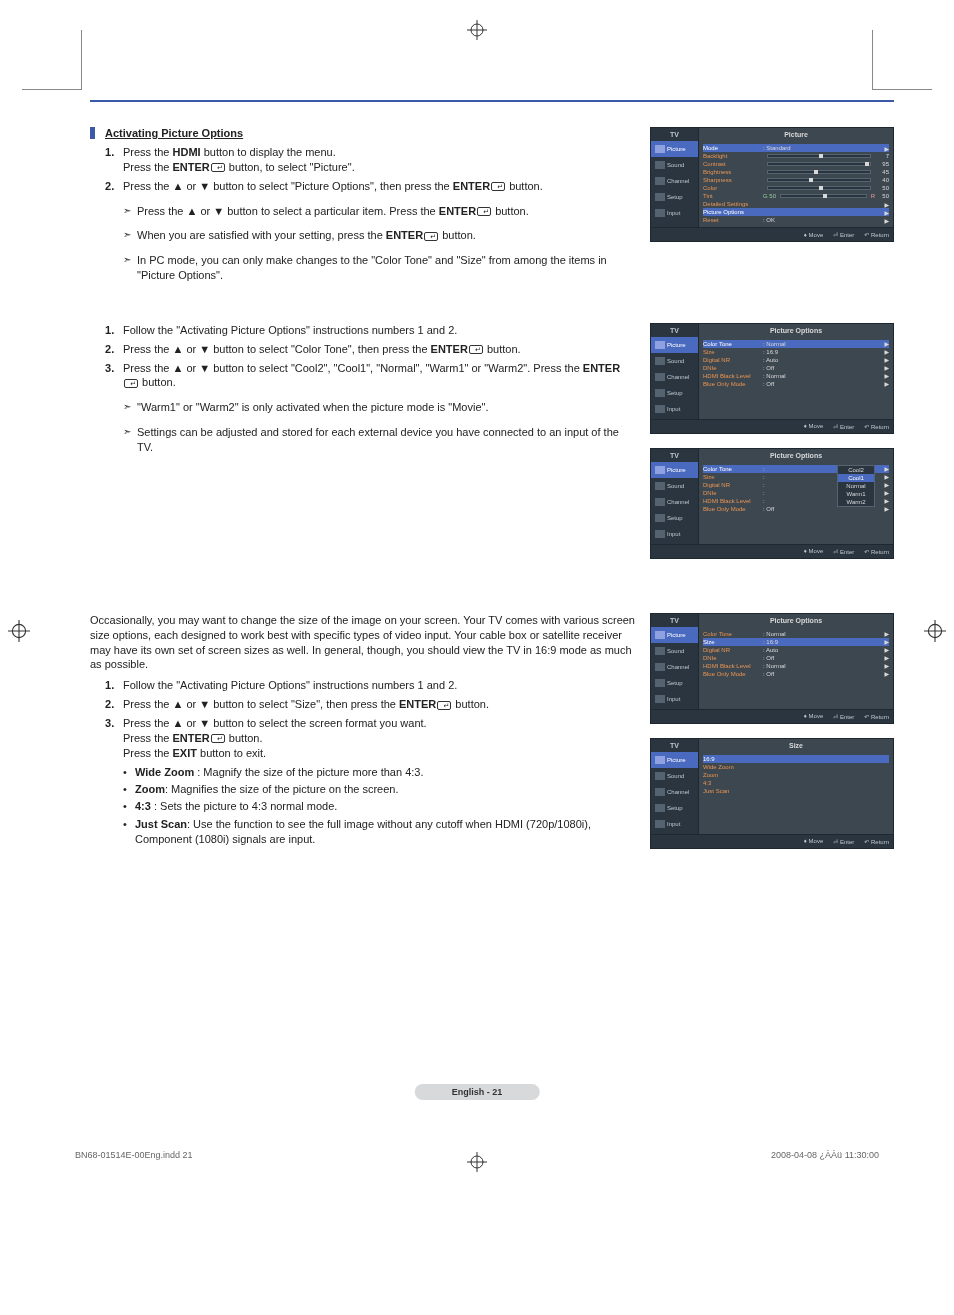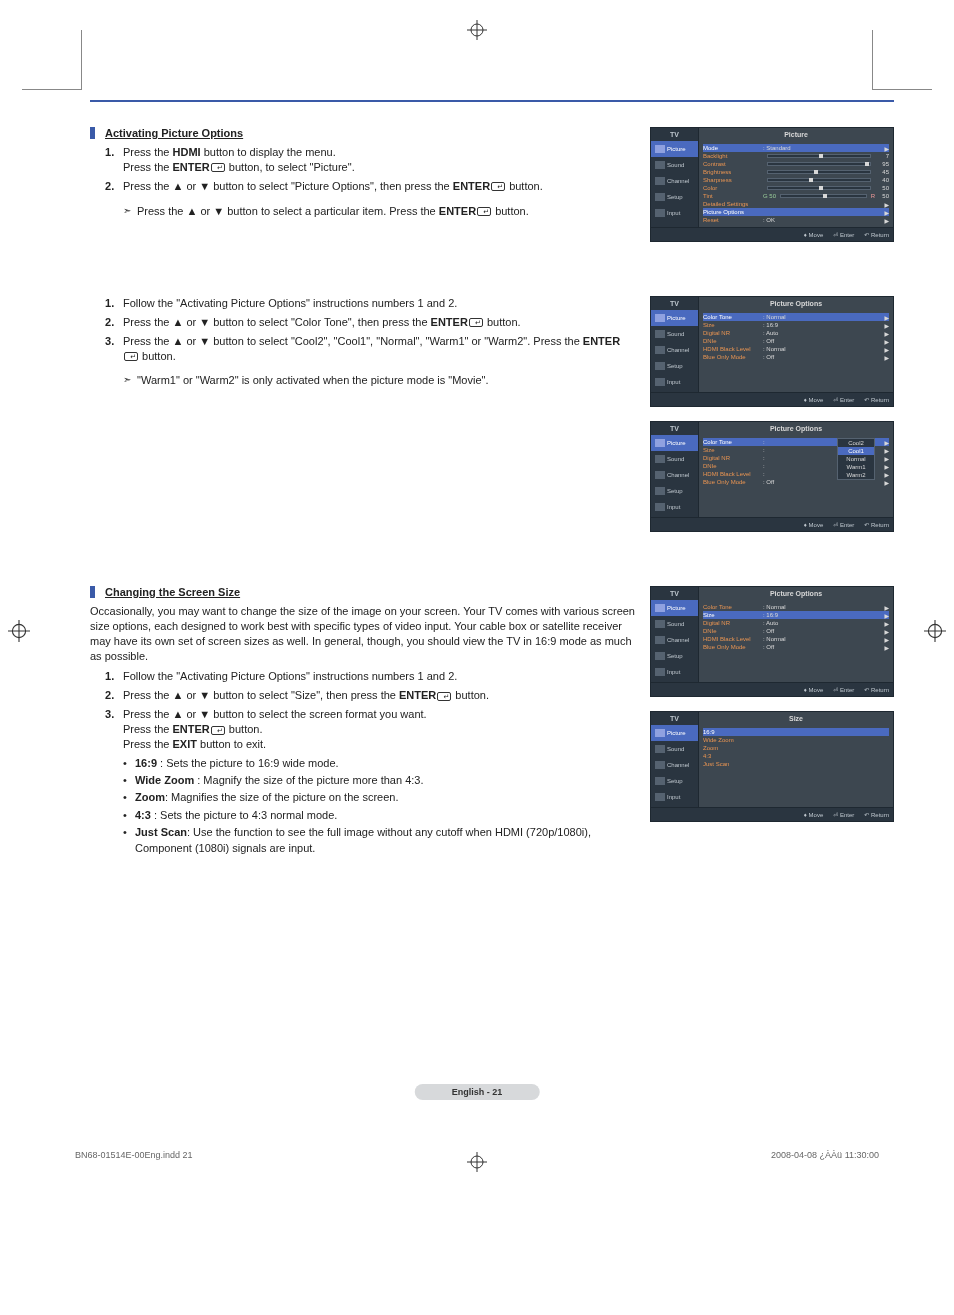--- a/index.html
+++ b/index.html
@@ -101,20 +101,22 @@
     <li><span class="num">1</span>
       <span>Press the </span><b>HDMI</b><span> button to display the menu.</span><br>
       <span>Press the </span><b>ENTER</b><span class="enter-icon"></span><span> button, to select "Picture".</span>
     </li>
     <li><span class="num">2</span>
       <span>Press the ▲ or ▼ button to select "Picture Options", then press the </span><b>ENTER</b><span class="enter-icon"></span><span> button.</span>
     </li>
   </ol>
   <div class="note">
     <div class="arrow"><span>Press the ▲ or ▼ button to select a particular item. Press the </span><b>ENTER</b><span class="enter-icon"></span><span> button.</span></div>
+    <div class="arrow"><span>When you are satisfied with your setting, press the </span><b>ENTER</b><span class="enter-icon"></span><span> button.</span></div>
+    <div class="arrow">In PC mode, you can only make changes to the "Color Tone" and "Size" from among the items in "Picture Options".</div>
   </div>
 </div>
 <div class="osd-col" id="osd-picture">
           <div class="osd">
             <div class="osd-head">
               <div class="tv">TV</div>
               <div class="title">Picture</div>
             </div>
             <div class="osd-body">
               <div class="osd-nav">
@@ -205,20 +207,21 @@
 <div class="section">
 <div class="section-inner">
 <div class="text-col">
   <ol class="steps">
     <li><span class="num">1</span><span>Follow the "Activating Picture Options" instructions numbers 1 and 2.</span></li>
     <li><span class="num">2</span><span>Press the ▲ or ▼ button to select "Color Tone", then press the </span><b>ENTER</b><span class="enter-icon"></span><span> button.</span></li>
     <li><span class="num">3</span><span>Press the ▲ or ▼ button to select "Cool2", "Cool1", "Normal", "Warm1" or "Warm2". Press the </span><b>ENTER</b><span class="enter-icon"></span><span> button.</span></li>
   </ol>
   <div class="note">
     <div class="arrow">"Warm1" or "Warm2" is only activated when the picture mode is "Movie".</div>
+    <div class="arrow">Settings can be adjusted and stored for each external device you have connected to an input of the TV.</div>
   </div>
 </div>
 <div class="osd-col" id="osd-picopt">
           <div class="osd">
             <div class="osd-head">
               <div class="tv">TV</div>
               <div class="title">Picture Options</div>
             </div>
             <div class="osd-body">
               <div class="osd-nav">
@@ -328,32 +331,30 @@
               <span>↶ Return</span>
             </div>
           </div>
         </div>
 </div>
 </div>
 
 <div class="section">
 <div class="section-inner">
 <div class="text-col">
-  <div class="subhead">Changing the Screen Size</div>
   <div class="para intro-para">Occasionally, you may want to change the size of the image on your screen. Your TV comes with various screen size options, each designed to work best with specific types of video input. Your cable box or satellite receiver may have its own set of screen sizes as well. In general, though, you should view the TV in 16:9 mode as much as possible.</div>
   <ol class="steps">
     <li><span class="num">1</span><span>Follow the "Activating Picture Options" instructions numbers 1 and 2.</span></li>
     <li><span class="num">2</span><span>Press the ▲ or ▼ button to select "Size", then press the </span><b>ENTER</b><span class="enter-icon"></span><span> button.</span></li>
     <li><span class="num">3</span><span>Press the ▲ or ▼ button to select the screen format you want.</span><br>
       <span>Press the </span><b>ENTER</b><span class="enter-icon"></span><span> button.</span><br>
       <span>Press the </span><b>EXIT</b><span> button to exit.</span>
     </li>
   </ol>
   <ul class="bullets">
-    <li><b>16:9</b><span> : Sets the picture to 16:9 wide mode.</span></li>
     <li><b>Wide Zoom</b><span> : Magnify the size of the picture more than 4:3.</span></li>
     <li><b>Zoom</b><span>: Magnifies the size of the picture on the screen.</span></li>
     <li><b>4:3</b><span> : Sets the picture to 4:3 normal mode.</span></li>
     <li><b>Just Scan</b><span>: Use the function to see the full image without any cutoff when HDMI (720p/1080i), Component (1080i) signals are input.</span></li>
   </ul>
 </div>
 <div class="osd-col" id="osd-size">
           <div class="osd">
             <div class="osd-head">
               <div class="tv">TV</div>

